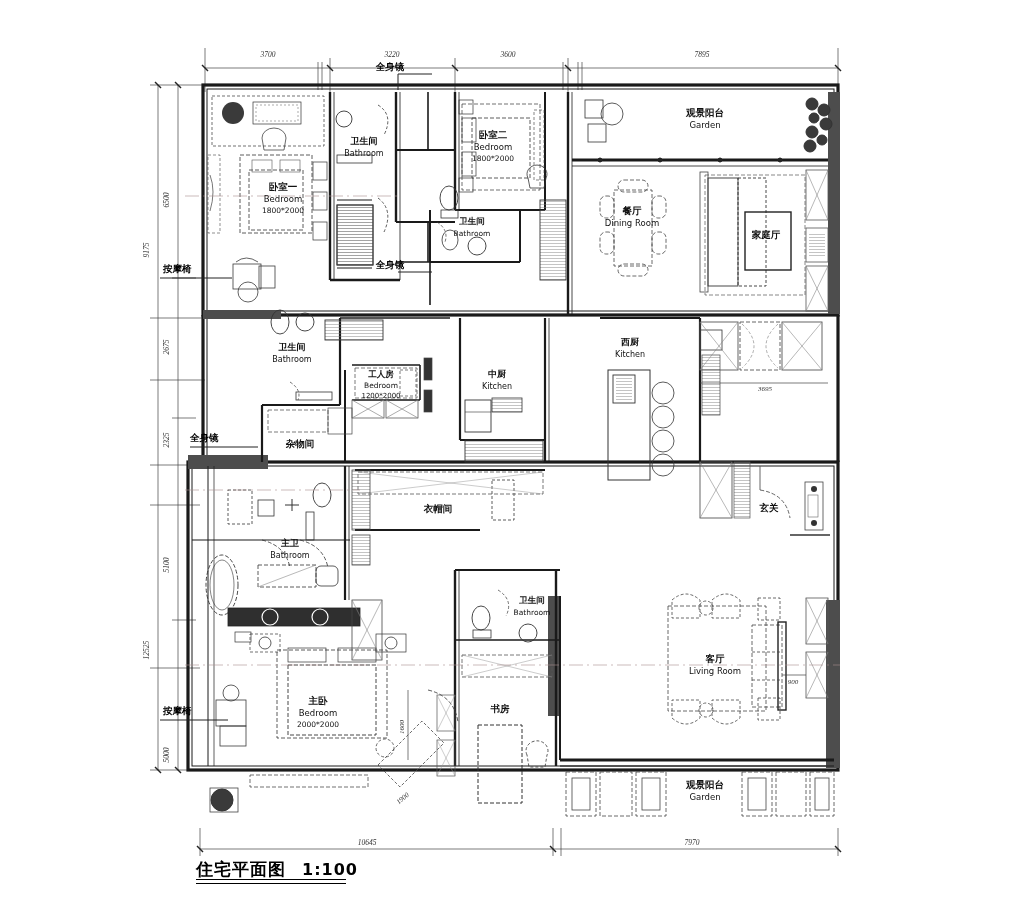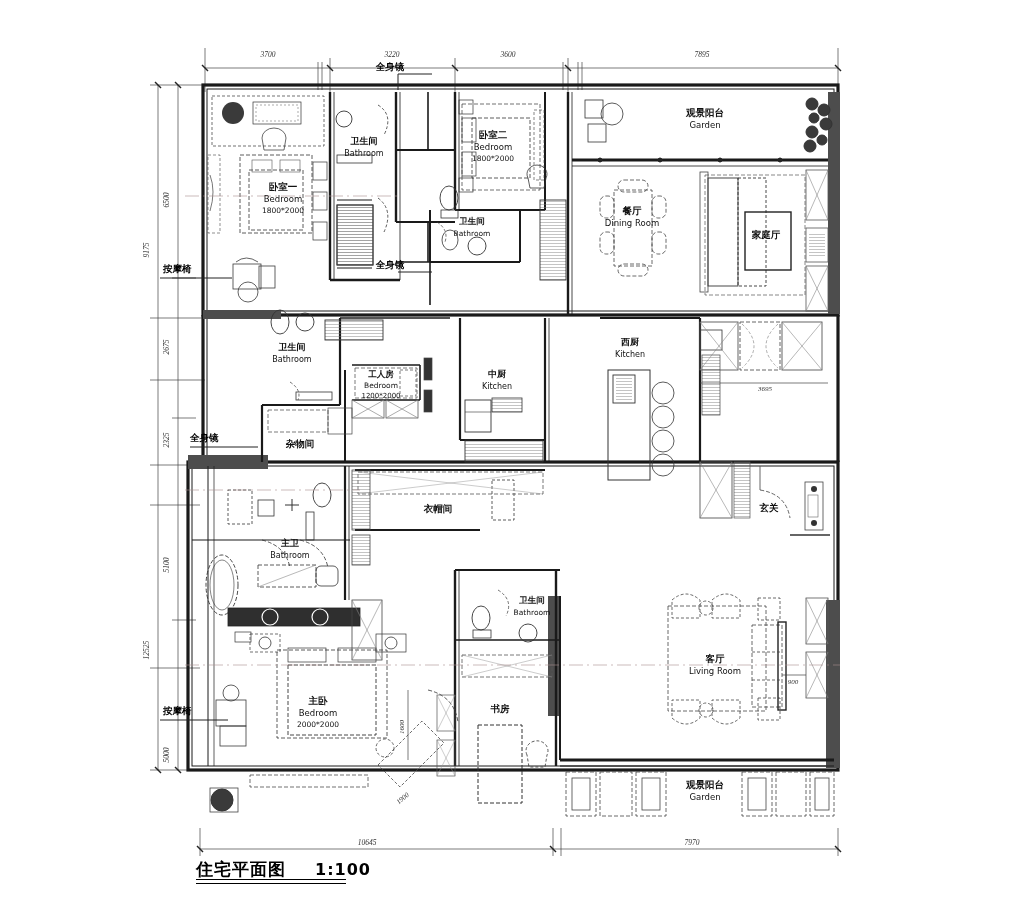--- a/index.html
+++ b/index.html
@@ -10,21 +10,21 @@
     color:#111;
   }
   #sheet{position:absolute;left:0;top:0;width:1024px;height:918px;background:#fff;}
   svg{display:block;}
   .ttl{
     position:absolute;left:196px;top:858px;
     font-size:17px;font-weight:bold;letter-spacing:1px;color:#000;
     font-family:"DejaVu Sans","Liberation Sans",sans-serif;
     white-space:nowrap;
   }
-  .ttl .scale{margin-left:29px;font-size:16px;}
+  .ttl .scale{margin-left:16px;font-size:16px;}
   .ttl-rule{position:absolute;left:196px;top:879px;width:150px;border-top:1.6px solid #000;}
   .ttl-rule2{position:absolute;left:196px;top:883px;width:150px;border-top:1px solid #000;}
   .wm{
     position:absolute;left:330px;top:676px;width:620px;height:170px;
     pointer-events:none;
     font-family:"DejaVu Sans","Liberation Sans",sans-serif;
     font-size:132px;font-weight:bold;color:rgba(120,120,120,0.13);
     letter-spacing:-4px;line-height:170px;
     white-space:nowrap;overflow:hidden;
   }

